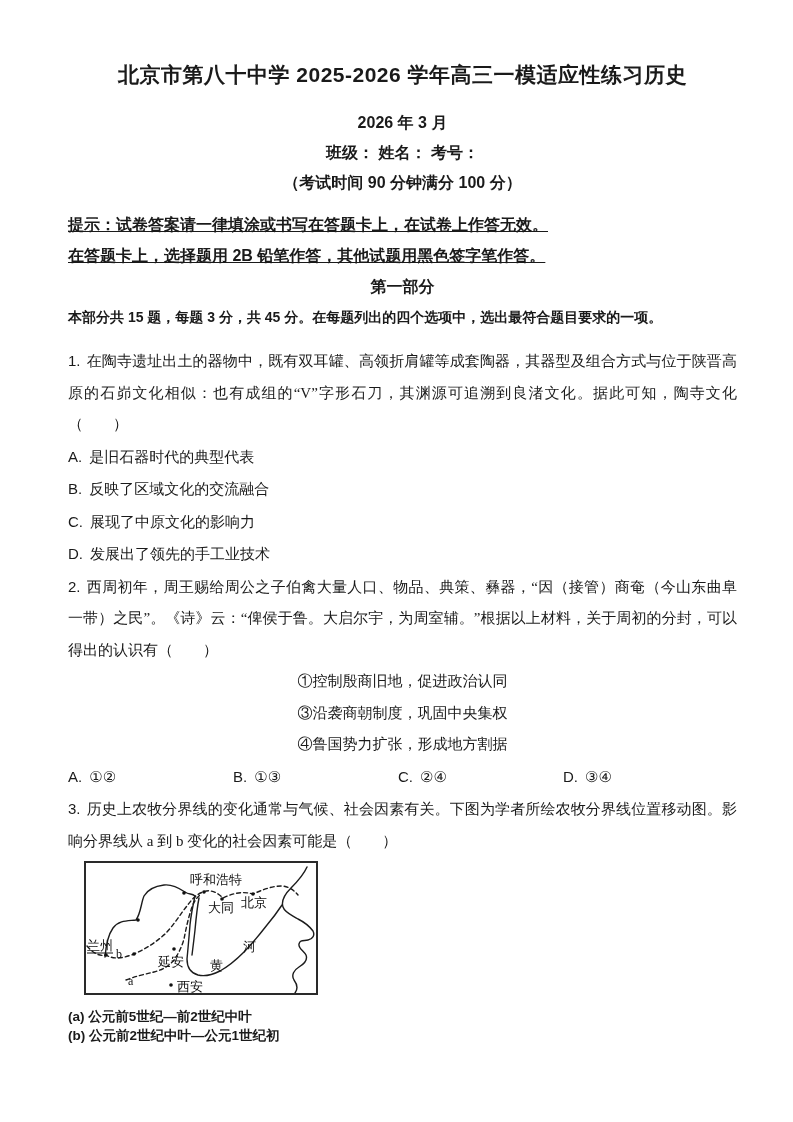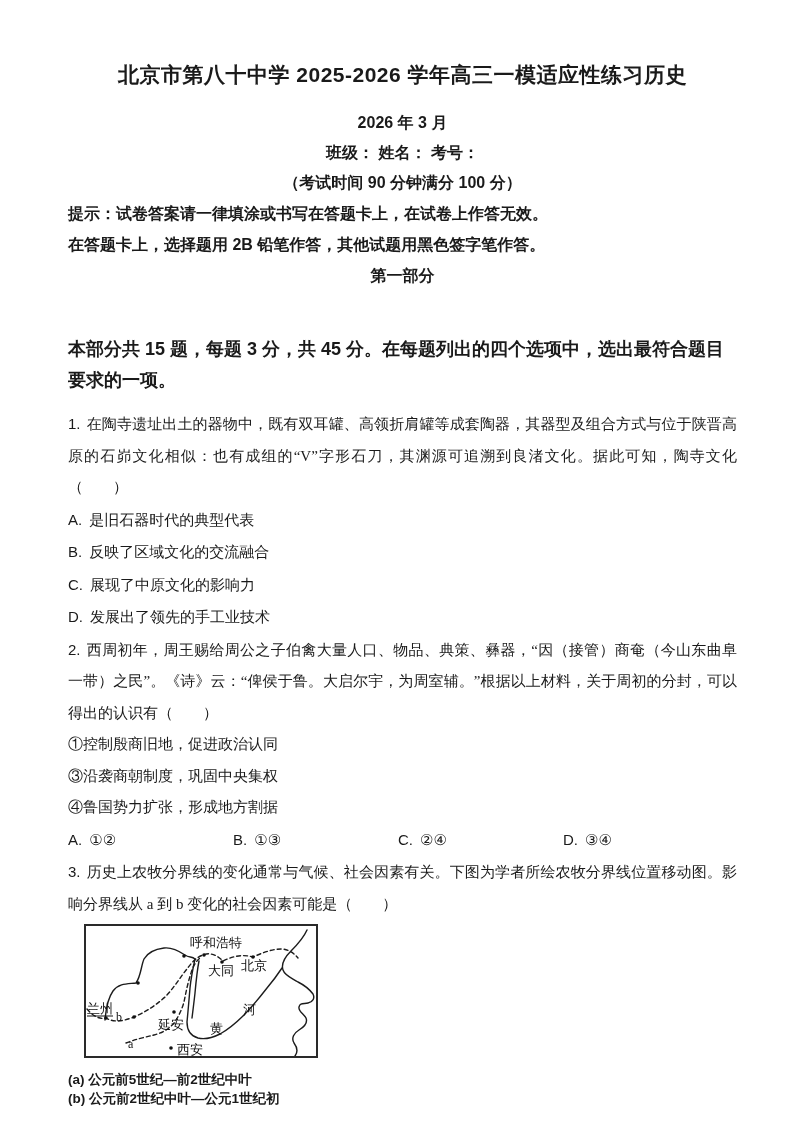--- a/index.html
+++ b/index.html
@@ -23,57 +23,56 @@
     letter-spacing:0.5px;
   }
   .center-line{
     text-align:center;
     font-family:"Liberation Sans","DejaVu Sans",sans-serif;
     font-weight:bold;
     font-size:16px;
     line-height:30px;
   }
   .center-block{margin-top:18px;}
-  .notice-block{margin-top:0;}
+  .notice-block{margin-top:11px;text-decoration:underline;}
   .notice{
     font-family:"Liberation Sans","DejaVu Sans",sans-serif;
     font-weight:bold;
     font-size:16px;
     line-height:31px;
   }
   .section-head{
     text-align:center;
     font-family:"Liberation Sans","DejaVu Sans",sans-serif;
     font-weight:bold;
     font-size:16px;
     line-height:31px;
   }
   .section-intro{
     font-family:"Liberation Sans","DejaVu Sans",sans-serif;
     font-weight:bold;
-    font-size:18px;
+    font-size:14px;
     line-height:31px;
-    margin-top:43px;
   }
   .question{margin-top:12px;font-size:15px;}
   .q2,.q3{margin-top:0;}
   .stem{
     line-height:31.5px;
     text-align:justify;
   }
   .q-num{
     font-family:"Liberation Sans","DejaVu Sans",sans-serif;
     margin-right:6px;
   }
   .opt-line{line-height:31.5px;}
   .opt-label{
     font-family:"Liberation Sans","DejaVu Sans",sans-serif;
     margin-right:7px;
   }
-  .stmt-line{line-height:31.5px;}
+  .stmt-line{line-height:31.5px;text-align:center;}
   .opt-row{display:flex;line-height:31.5px;}
   .opt-row .opt-cell{width:165px;}
   .map-box{
     margin:4px 0 12px 16px;
     width:230px;height:130px;
     border:2px solid #2a2a2a;
     box-sizing:content-box;
     background:#fff;
   }
   .map-captions{

